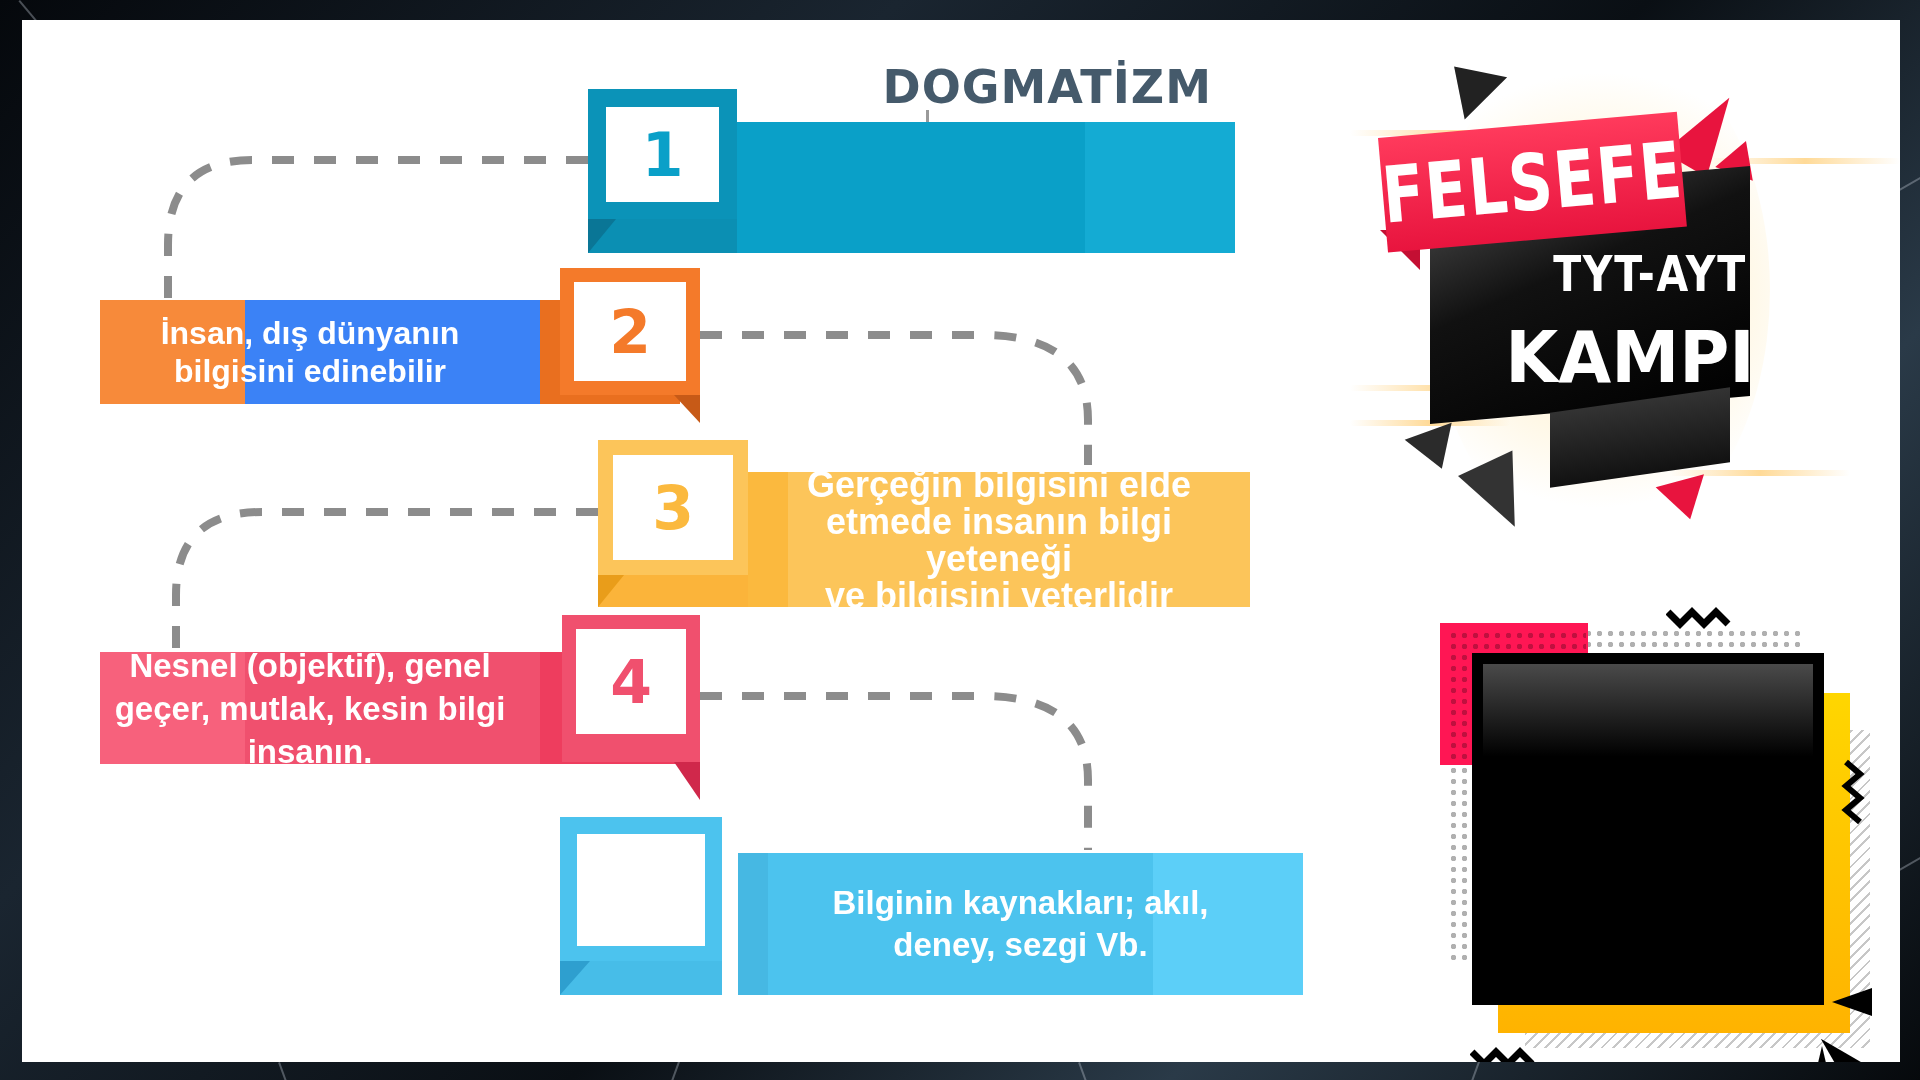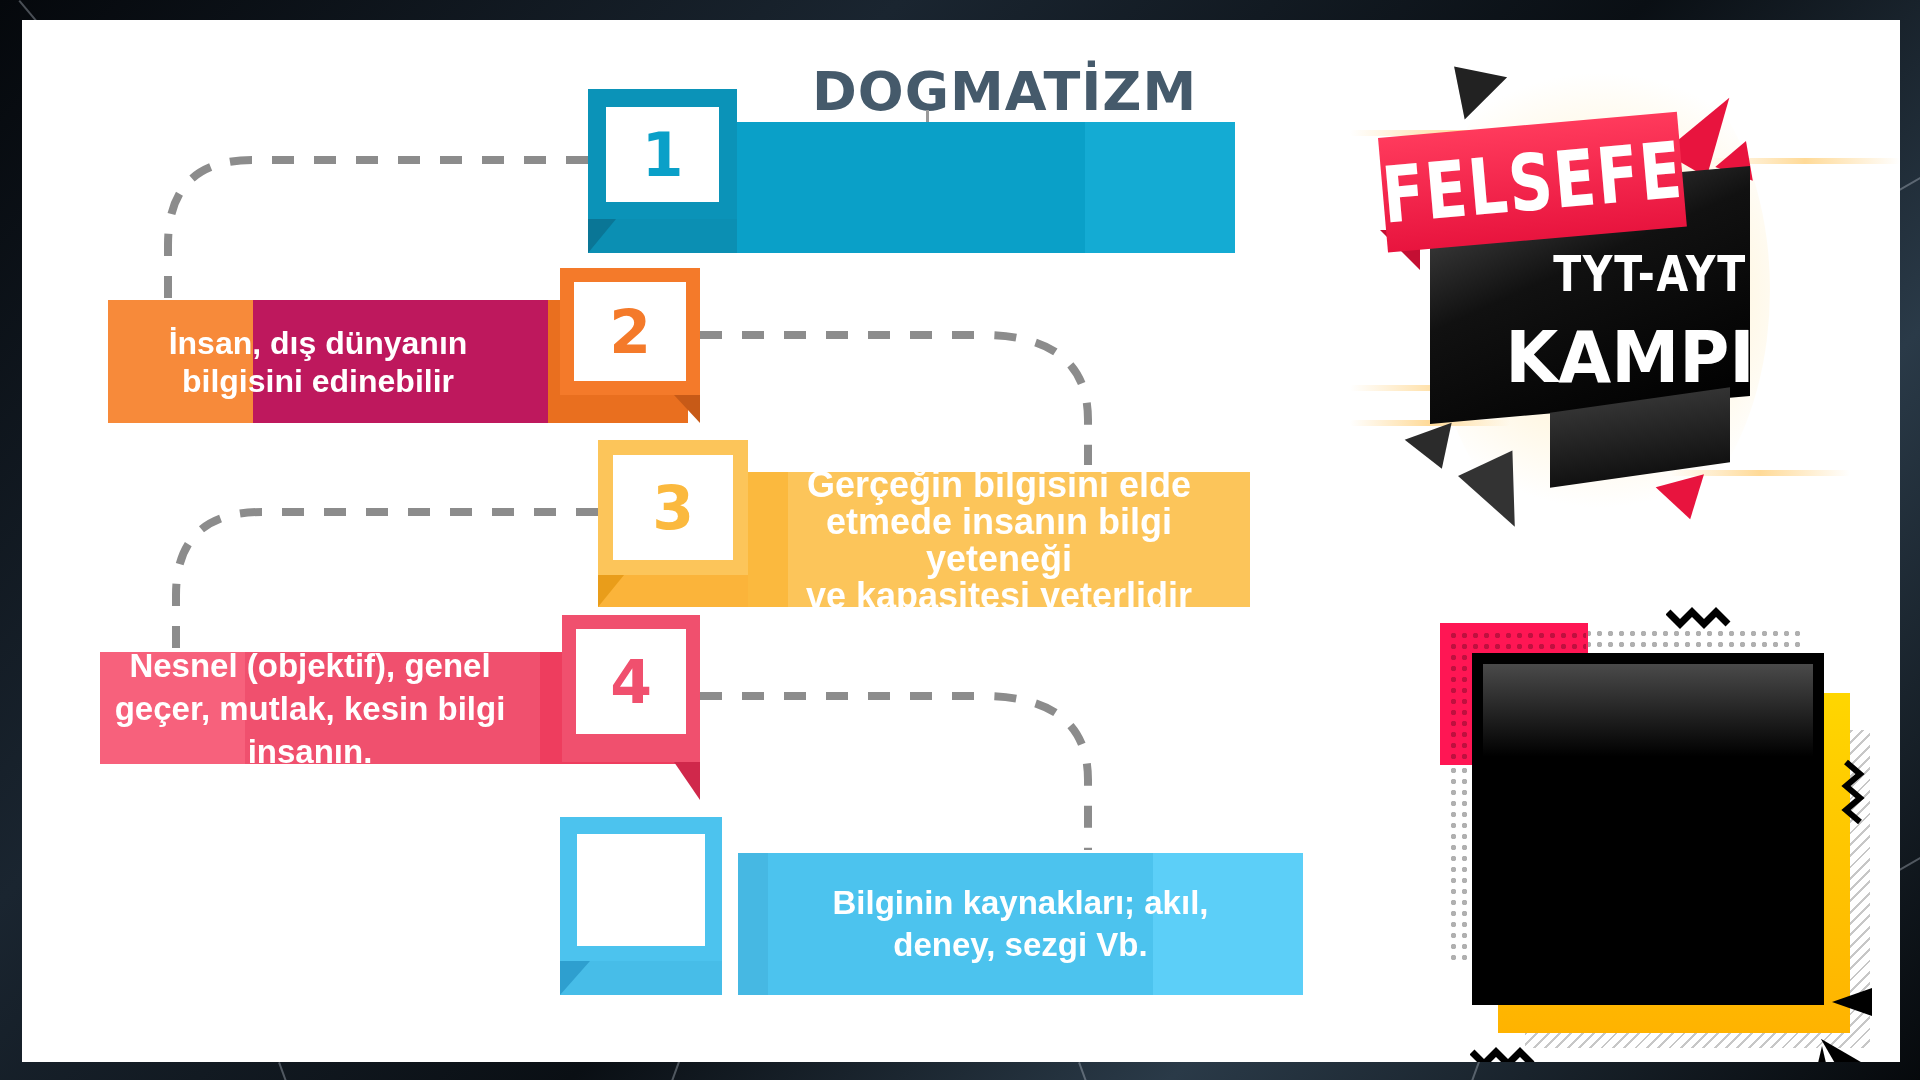--- a/index.html
+++ b/index.html
@@ -7,22 +7,22 @@
     width:1920px; height:1080px; overflow:hidden; position:relative;
     background: linear-gradient(135deg, #05080c 0%, #1a2530 30%, #0a0f14 55%, #2a3a48 75%, #06090c 100%);
     font-family: "Liberation Sans", sans-serif;
   }
   .bg-line { position:absolute; height:2px; background:rgba(200,210,220,0.35); transform-origin:0 0; }
   .slide {
     position:absolute; left:22px; top:20px; width:1878px; height:1042px;
     background:#ffffff; overflow:hidden;
   }
   .title {
-    position:absolute; left:790px; top:40px; width:400px; text-align:left;
-    font-family:"DejaVu Sans", sans-serif; font-weight:bold; font-size:54px;
+    position:absolute; left:790px; top:40px; width:400px; text-align:right;
+    font-family:"DejaVu Sans", sans-serif; font-weight:bold; font-size:46px;
     color:#455a6b; letter-spacing:1px;
   }
   .title-tick { position:absolute; left:904px; top:90px; width:3px; height:12px; background:#9a9a9a; }
   .dash { position:absolute; }
   .step-box {
     position:absolute; box-sizing:border-box;
     display:flex; align-items:center; justify-content:center;
   }
   .step-box .inner {
     position:absolute; background:#fff;
@@ -105,33 +105,33 @@
 
   <div class="bar" style="left:715px;top:102px;width:498px;height:131px;background:#0aa0c8;">
     <div class="shade" style="right:0;width:150px;background:#14abd3;"></div>
   </div>
   <div class="step-box" style="left:566px;top:69px;width:149px;height:130px;background:#0b93b8;">
     <div class="inner" style="left:18px;top:18px;width:113px;height:95px;color:#0aa0c8;">1</div>
   </div>
   <div style="position:absolute;left:566px;top:199px;width:149px;height:34px;background:#0b8fb3;"></div>
   <div class="fold" style="left:566px;top:199px;border-top:34px solid #0a7696;border-right:28px solid transparent;"></div>
 
-  <div class="bar" style="left:78px;top:280px;width:580px;height:123px;background:#be185d;padding-right:160px;margin-left:8px;">
+  <div class="bar" style="left:78px;top:280px;width:580px;height:104px;background:#3b82f6;padding-right:160px;">
     <div class="shade" style="left:0;width:145px;background:#f78a3a;"></div>
     <div class="shade" style="left:440px;width:140px;background:#e96f1f;"></div>
     <span><span>İnsan, dış dünyanın</span><br><span>bilgisini edinebilir</span></span>
   </div>
   <div class="step-box" style="left:538px;top:248px;width:140px;height:127px;background:#f47a2a;">
     <div class="inner" style="left:14px;top:14px;width:112px;height:99px;color:#f47a2a;">2</div>
   </div>
   <div class="fold" style="left:652px;top:375px;border-top:28px solid #c75a17;border-left:26px solid transparent;"></div>
 
   <div class="bar" style="left:726px;top:452px;width:502px;height:135px;background:#fcc55a;font-size:36px;line-height:37px;">
     <div class="shade" style="left:0;width:40px;background:#fbb93e;"></div>
-    <span><span>Gerçeğin bilgisini elde</span><br><span>etmede insanın bilgi yeteneği</span><br><span>ve kapasitesi yeterlidir</span></span>
+    <span><span>Gerçeğin bilgisini elde</span><br><span>etmede insanın bilgi yeteneği</span><br><span>ve bilgisini yeterlidir</span></span>
   </div>
   <div class="step-box" style="left:576px;top:420px;width:150px;height:135px;background:#fcc55a;">
     <div class="inner" style="left:15px;top:15px;width:120px;height:105px;color:#fbb93e;">3</div>
   </div>
   <div style="position:absolute;left:576px;top:555px;width:150px;height:32px;background:#fbb43a;"></div>
   <div class="fold" style="left:576px;top:555px;border-top:32px solid #e99d1a;border-right:26px solid transparent;"></div>
 
   <div class="bar" style="left:78px;top:632px;width:580px;height:112px;background:#f0506e;padding-right:160px;">
     <div class="shade" style="left:0;width:145px;background:#f7617c;"></div>
     <div class="shade" style="left:440px;width:140px;background:#ee3d5e;"></div>

